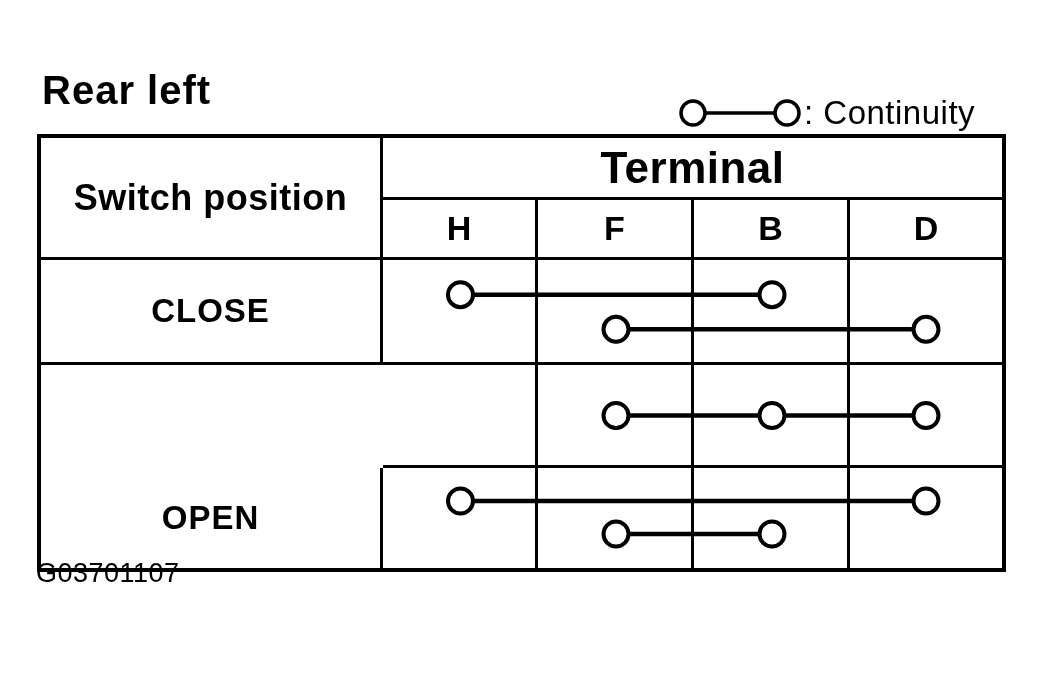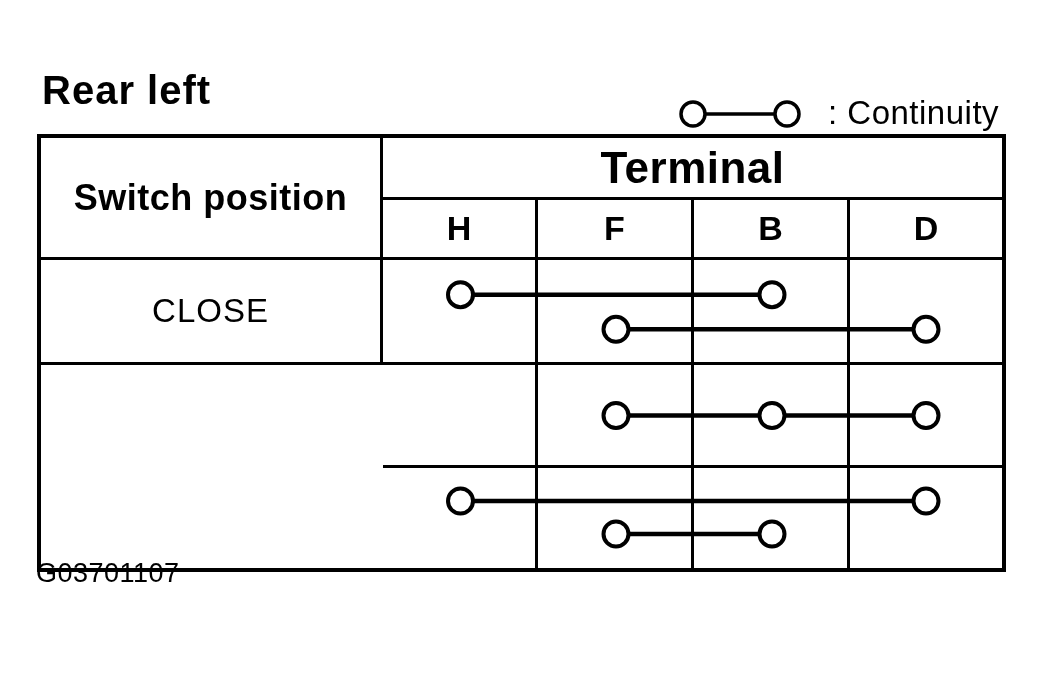--- a/index.html
+++ b/index.html
@@ -9,21 +9,21 @@
     font-family:"Liberation Sans", sans-serif;
     overflow:hidden;
   }
   .page-title {
     position:absolute; left:42px; top:68px;
     font-size:40px; font-weight:bold; letter-spacing:1px;
     margin:0;
   }
   .legend {
     position:absolute; left:676px; top:94px;
-    display:flex; align-items:flex-end; gap:24px;
+    display:flex; align-items:center; gap:0;
   }
   .legend svg { display:block; }
   .legend-label {
     font-size:33px; letter-spacing:0.5px; white-space:nowrap;
   }
   .ctable {
     position:absolute; left:37px; top:134px;
     width:961px; height:430px;
     border:4px solid #000;
     display:grid;
@@ -39,21 +39,21 @@
   .bb { border-bottom:3px solid #000; }
   .corner-cell {
     grid-column:1/2; grid-row:1/3;
     font-size:36px; font-weight:bold; letter-spacing:0.5px;
   }
   .group-cell {
     grid-column:2/6; grid-row:1/2;
     font-size:44px; font-weight:bold; letter-spacing:0.5px;
   }
   .term-cell { font-size:34px; font-weight:bold; }
-  .pos-cell  { font-size:33px; letter-spacing:1px; }
+  .pos-cell  { font-size:33px; letter-spacing:1px;font-weight:bold; }
   .overlay {
     position:absolute; left:4px; top:4px;
     width:961px; height:430px;
     pointer-events:none;
   }
   .figure-id {
     position:absolute; left:36px; top:558px;
     font-size:27px; letter-spacing:0.5px;
   }
 </style>
@@ -81,20 +81,21 @@
     <div class="cell term-cell bb" style="grid-area: 2 / 5;">D</div>
     <div class="cell pos-cell br bb" style="grid-area: 3 / 1;">CLOSE</div>
     <div class="cell br bb" style="grid-area: 3 / 2;"></div>
     <div class="cell br bb" style="grid-area: 3 / 3;"></div>
     <div class="cell br bb" style="grid-area: 3 / 4;"></div>
     <div class="cell bb" style="grid-area: 3 / 5;"></div>
     <div class="cell br bb" style="grid-area: 4 / 2;"></div>
     <div class="cell br bb" style="grid-area: 4 / 3;"></div>
     <div class="cell br bb" style="grid-area: 4 / 4;"></div>
     <div class="cell bb" style="grid-area: 4 / 5;"></div>
+    <div class="cell pos-cell br" style="grid-area: 5 / 1;">OPEN</div>
     <div class="cell br" style="grid-area: 5 / 2;"></div>
     <div class="cell br" style="grid-area: 5 / 3;"></div>
     <div class="cell br" style="grid-area: 5 / 4;"></div>
     <div class="cell" style="grid-area: 5 / 5;"></div>
   </div>
 
 <svg class="overlay" viewBox="0 0 961 430" style="left:41px; top:138px;">
     <line x1="419.5" x2="731" y1="156.65" y2="156.65" stroke="#000" stroke-width="4.5"></line>
     <circle cx="419.5" cy="156.65" r="12.5" fill="#fff" stroke="#000" stroke-width="4"></circle>
     <circle cx="731" cy="156.65" r="12.5" fill="#fff" stroke="#000" stroke-width="4"></circle>

